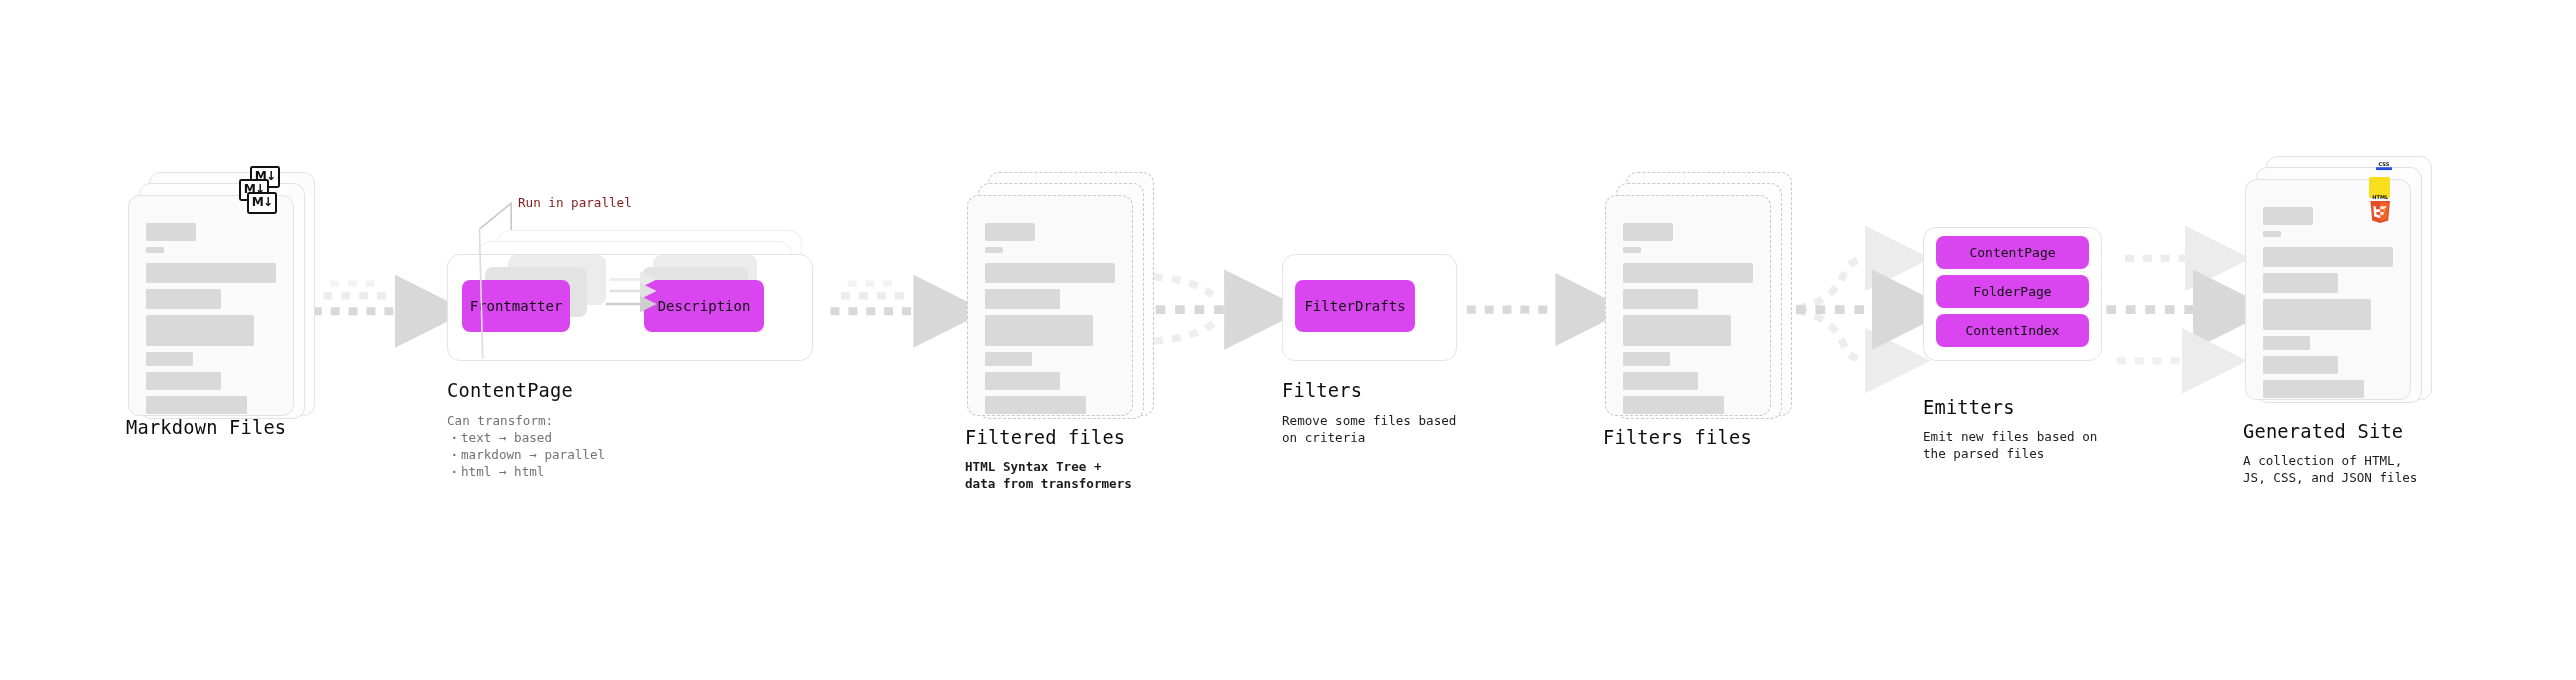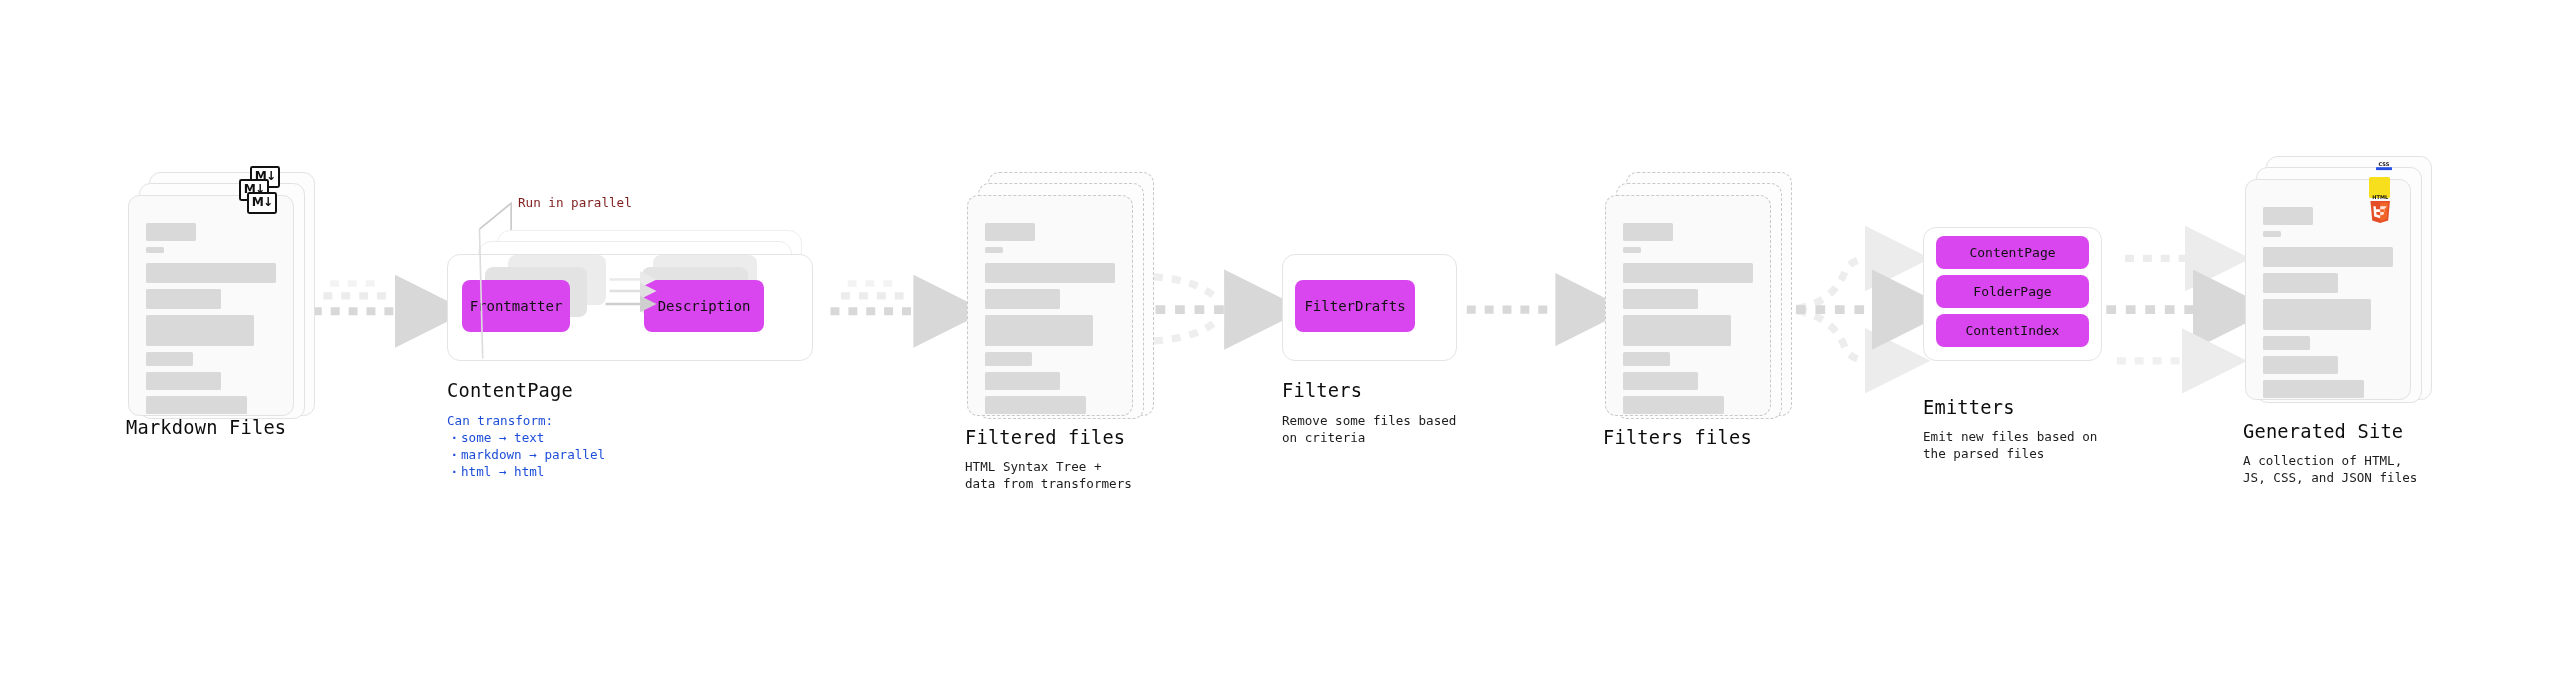--- a/index.html
+++ b/index.html
@@ -112,21 +112,21 @@
     position: absolute;
     font-size: 12.6px;
     line-height: 1.32;
     color: #1c1c1c;
     white-space: pre-line;
   }
   .bullets {
     position: absolute;
     font-size: 12.6px;
     line-height: 1.32;
-    color: #1d4ed8;
+    color: #737373;
   }
   .bullets .b-head { margin-bottom: 0.8px; }
   .bullets ul { margin: 0; padding-left: 14px; list-style: none; }
   .bullets li { position: relative; }
   .bullets li::before {
     content: "\00B7";
     position: absolute;
     left: -10.6px;
     font-weight: 700;
   }
@@ -247,21 +247,21 @@
     <path d="M745,374 L790,374" stroke="#cfcfcf" stroke-width="3" fill="none" marker-end="url(#tinyC)"></path>
   </svg>
 
   <div class="chip" style="left:462px; top:280px; width:108px; height:52px;">Frontmatter</div>
   <div class="chip" style="left:644px; top:280px; width:120px; height:52px;">Description</div>
 
   <div class="title" style="left:447px; top:380px;">ContentPage</div>
   <div class="bullets" style="left:447px; top:413px;">
     <div class="b-head">Can transform:</div>
     <ul>
-      <li>some → text</li>
+      <li>text → based</li>
       <li>markdown → parallel</li>
       <li>html → html</li>
     </ul>
   </div>
 
   <div class="doc-stack" style="left:967px; top:172px;">
     <div class="doc-card dashed back2"></div>
     <div class="doc-card dashed back1"></div>
     <div class="doc-card dashed front"></div>
     <div class="doc-lines">
@@ -269,21 +269,21 @@
       <div class="ln" style="width:18px;  height:6.5px; margin-bottom:9.8px;"></div>
       <div class="ln" style="width:130px; height:20.3px;"></div>
       <div class="ln" style="width:75px;  height:20.3px;"></div>
       <div class="ln" style="width:108px; height:31px;"></div>
       <div class="ln" style="width:47px;  height:14.6px;"></div>
       <div class="ln" style="width:75px;  height:18px;"></div>
       <div class="ln" style="width:101px; height:18px;"></div>
     </div>
   </div>
   <div class="title" style="left:965px; top:427px;">Filtered files</div>
-  <div class="subtitle" style="left:965px; top:459px;">HTML Syntax Tree +
+  <div class="subtitle" style="left:965px; top:459px;font-weight:bold;">HTML Syntax Tree +
 data from transformers</div>
 
   <div class="group-box" style="left:1282px; top:254px; width:175px; height:107px;"></div>
   <div class="chip" style="left:1295px; top:280px; width:120px; height:52px;">FilterDrafts</div>
   <div class="title" style="left:1282px; top:380px;">Filters</div>
   <div class="subtitle" style="left:1282px; top:413px;">Remove some files based
 on criteria</div>
 
   <div class="doc-stack" style="left:1605px; top:172px;">
     <div class="doc-card dashed back2"></div>

